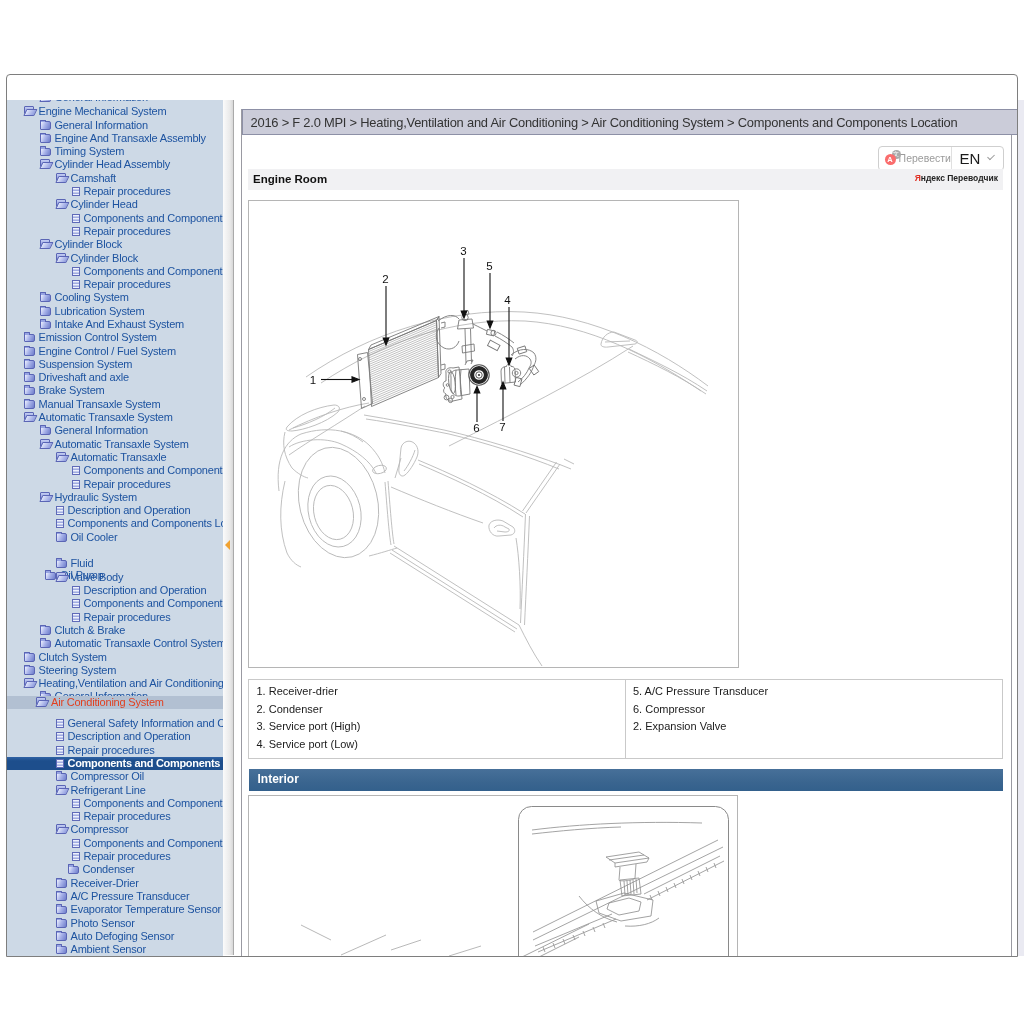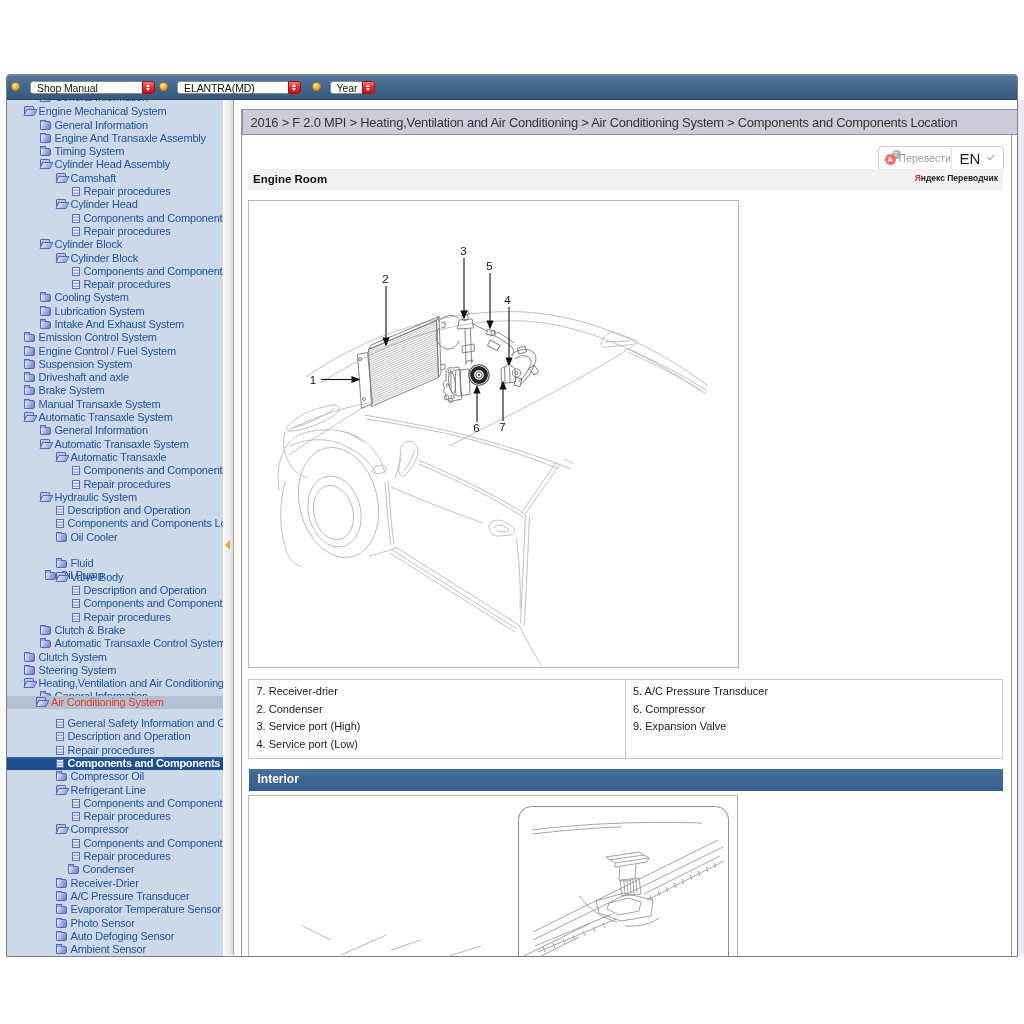--- a/index.html
+++ b/index.html
@@ -35,28 +35,20 @@
 #tbl .c2{position:absolute;left:384.5px;top:0;}
 #tbl .vd{position:absolute;left:376.5px;top:0;width:1px;height:78px;background:#c9c9c9;}
 #tbl p{margin:0;height:17.6px;line-height:17.6px;}
 #tbl .c1 p:first-child,#tbl .c2 p:first-child{margin-top:3.5px;}
 #imgbox2{position:absolute;left:6.5px;top:686.5px;width:488px;height:280px;border:1px solid #b5b5b5;}
 #rstrip{position:absolute;left:1017.5px;top:100px;width:6.5px;height:856px;background:#eaeaf2;}
 </style></head>
 <body>
 <div id="rstrip"></div>
 <div id="win">
- <div id="tb">
-  <div class="oc" style="left:3.8px"></div>
-  <div class="sel" style="left:23px;width:125px;">Shop Manual<span class="stp"></span></div>
-  <div class="oc" style="left:152px"></div>
-  <div class="sel" style="left:170px;width:124px;">ELANTRA(MD)<span class="stp"></span></div>
-  <div class="oc" style="left:304.5px"></div>
-  <div class="sel" style="left:322.5px;width:45px;">Year<span class="stp"></span></div>
- </div>
  <div id="side">
       <div class="r" style="top:-9px;padding-left:32.5px;"><i class="ico fo"></i>General Information</div>
 <div class="r" style="top:5.2px;padding-left:16.5px;"><i class="ico fo"></i>Engine Mechanical System</div>
 <div class="r" style="top:18.5px;padding-left:32.5px;"><i class="ico fc"></i>General Information</div>
 <div class="r" style="top:31.8px;padding-left:32.5px;"><i class="ico fc"></i>Engine And Transaxle Assembly</div>
 <div class="r" style="top:45.1px;padding-left:32.5px;"><i class="ico fc"></i>Timing System</div>
 <div class="r" style="top:58.4px;padding-left:32.5px;"><i class="ico fo"></i>Cylinder Head Assembly</div>
 <div class="r" style="top:71.7px;padding-left:48.5px;"><i class="ico fo"></i>Camshaft</div>
 <div class="r" style="top:85.0px;padding-left:64.5px;"><i class="ico doc"></i>Repair procedures</div>
 <div class="r" style="top:98.3px;padding-left:48.5px;"><i class="ico fo"></i>Cylinder Head</div>
@@ -288,29 +280,29 @@
  <text x="258.5" y="103">4</text>
  <text x="240.5" y="69">5</text>
  <text x="227.5" y="231">6</text>
  <text x="253.5" y="230">7</text>
 </g>
 </svg>
       </div>
   <div id="tbl">
     <div class="vd"></div>
     <div class="c1">
-          <p>7. Receiver-drier</p>
+          <p>1. Receiver-drier</p>
           <p>2. Condenser</p>
           <p>3. Service port (High)</p>
           <p>4. Service port (Low)</p>
         </div>
     <div class="c2">
           <p>5. A/C Pressure Transducer</p>
           <p>6. Compressor</p>
-          <p>9. Expansion Valve</p>
+          <p>2. Expansion Valve</p>
         </div>
   </div>
   <div class="bluebar" id="intbar">Interior</div>
   <div id="imgbox2">
         <svg width="488" height="280" viewBox="0 0 488 280" style="display:block">
 <defs>
             <clipPath id="rr">
               <rect x="269.5" y="10.5" width="210" height="260" rx="13"></rect>
             </clipPath>
           </defs>

